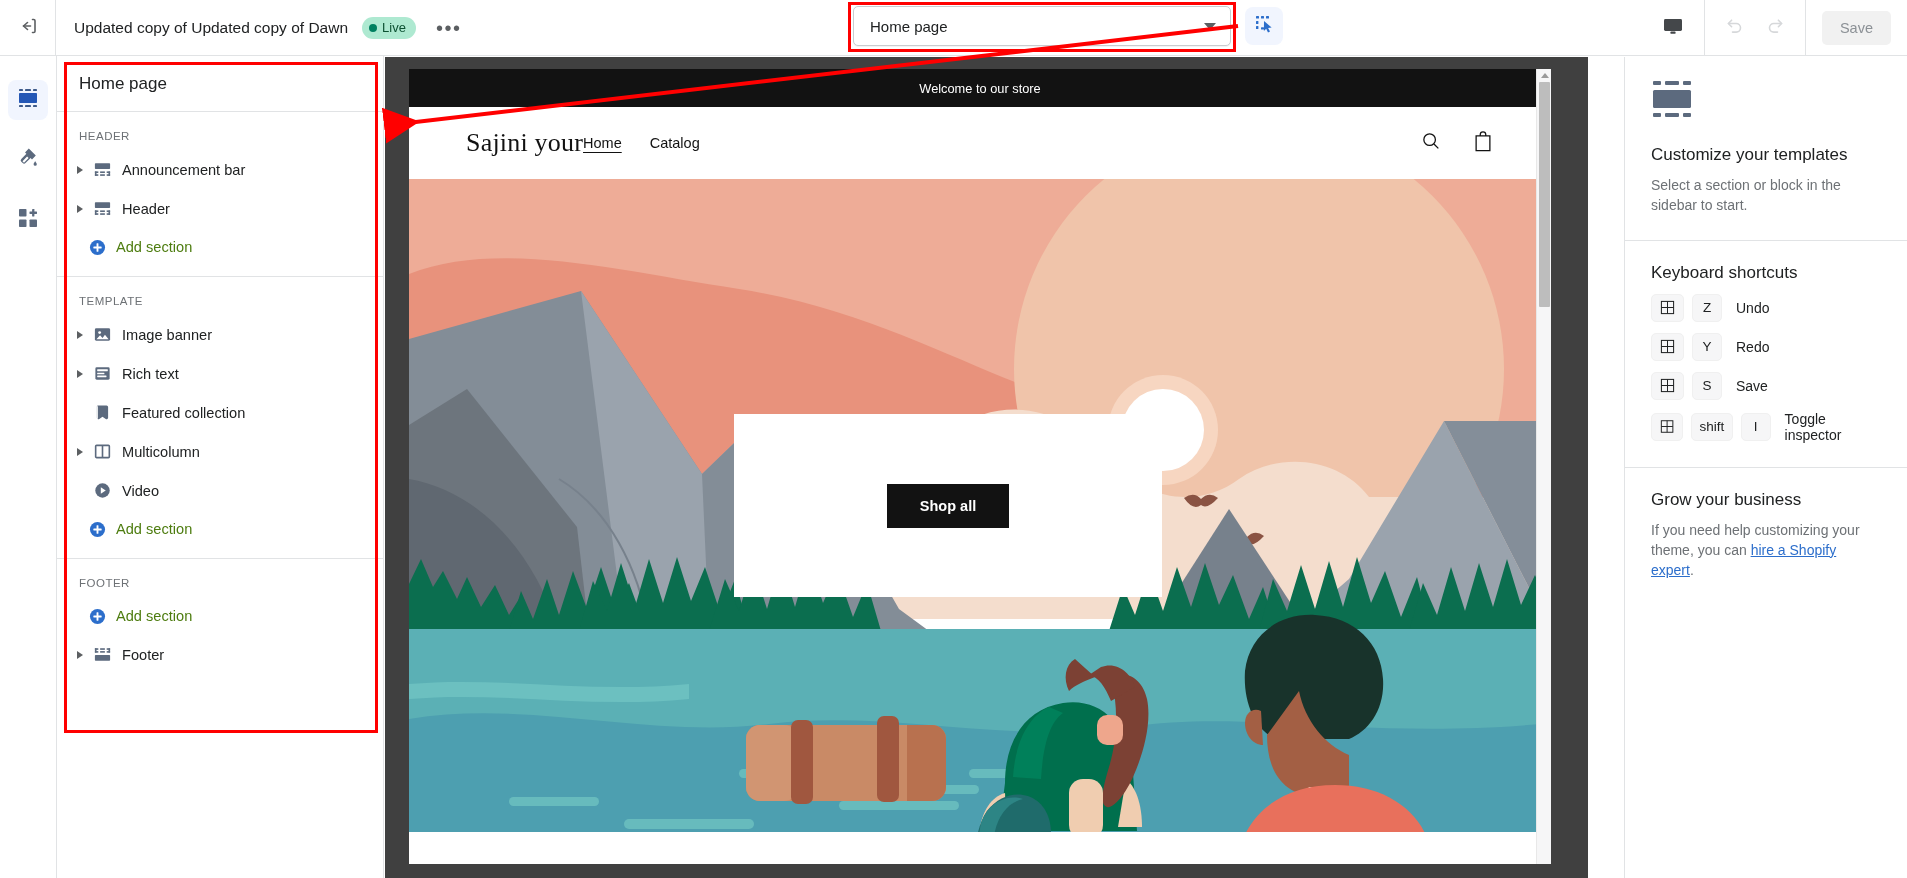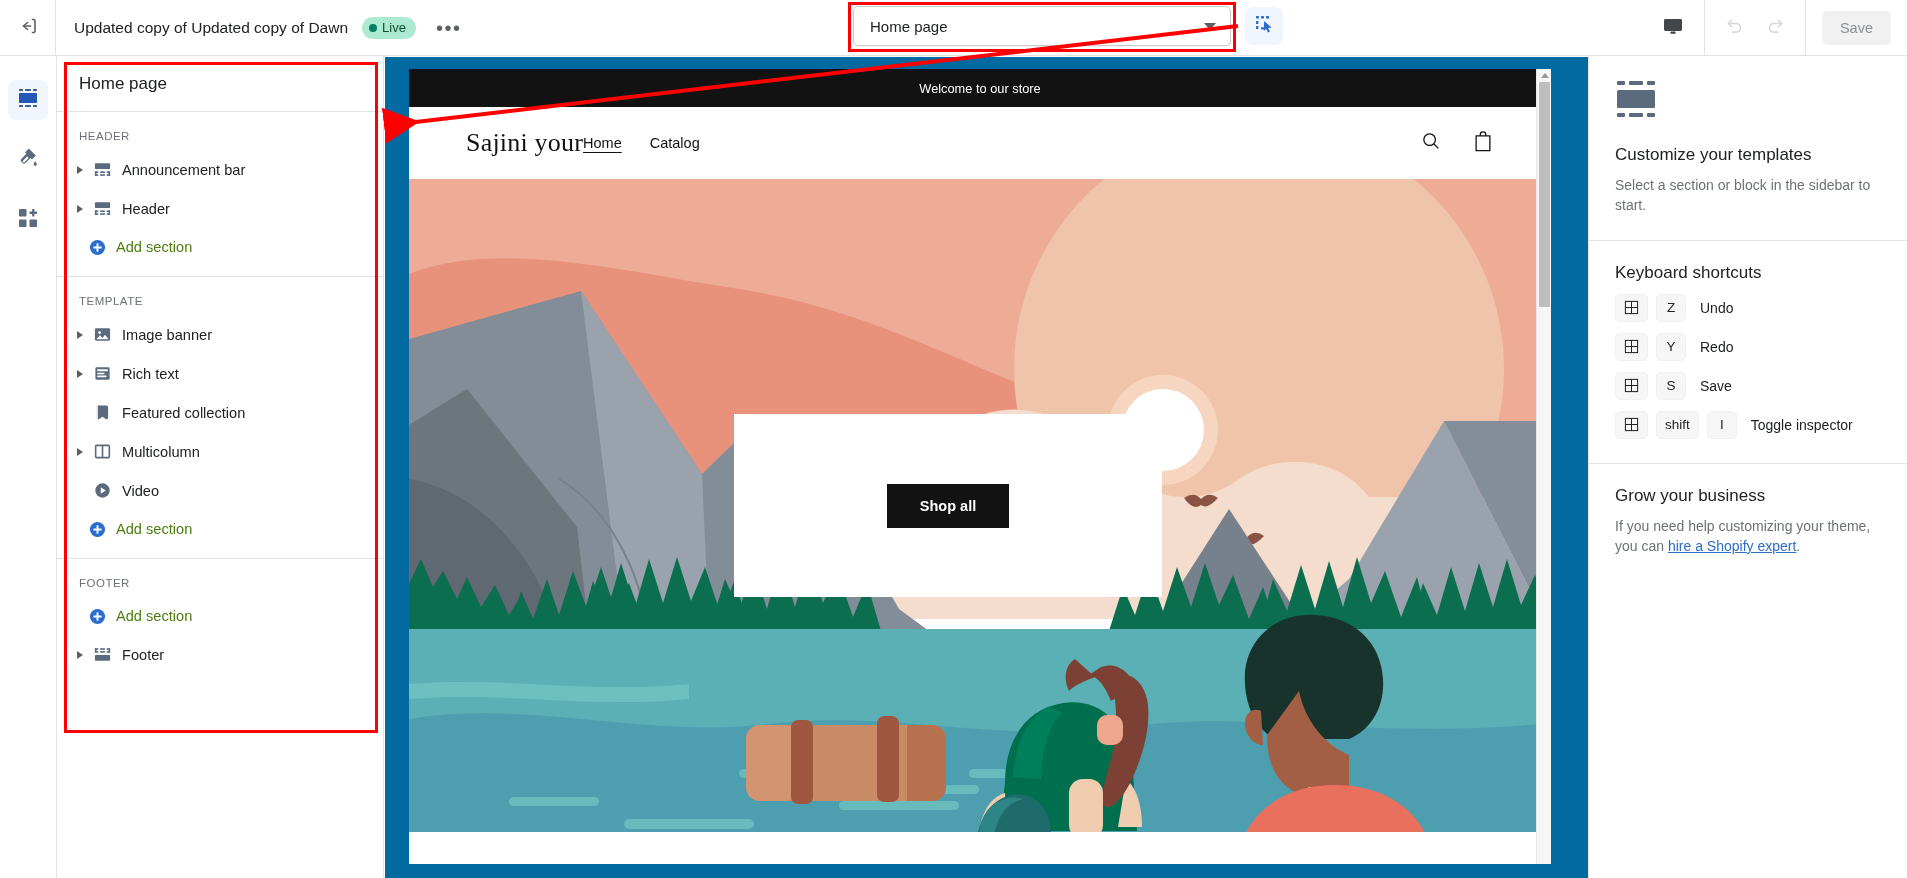--- a/index.html
+++ b/index.html
@@ -129,21 +129,21 @@
   .sb-add {
     display:flex; align-items:center; height: 38px; padding-left: 32px;
     color: #4d7c0f; font-size: 14.6px; cursor: pointer;
   }
   .sb-add .plus { margin-right: 10px; display:flex; }
 
   
   .preview-wrap {
     position: absolute; left: 385px; top: 57px;
     width: 1203px; height: 821px;
-    background: #0369a1;
+    background: #404040;
     padding: 12px 0 0 24px;
   }
   .preview {
     position: relative;
     width: 1142px; height: 795px;
     background: #fff;
     overflow: hidden;
   }
   .pv-announce {
     height: 38px; background: #121212; color: #fff;
@@ -181,21 +181,21 @@
     position:absolute; top:4px; left:3.5px;
     width:0;height:0;border-left:4px solid transparent;border-right:4px solid transparent;border-bottom:5px solid #9a9a9a;
   }
   .pv-scroll .thumb {
     position: absolute; top: 13px; left: 2px; width: 11px; height: 225px;
     background: #bdbdbd; border-radius: 1px;
   }
 
   
   .rpanel {
-    position: absolute; right: 0; top: 57px; width: 319px; height: 821px;
+    position: absolute; right: 0; top: 57px; width: 283px; height: 821px;
     background: #fff; border-left: 1px solid #e1e3e5;
   }
   .rp-block { padding: 22px 26px 24px 26px; border-bottom: 1px solid #e1e3e5; }
   .rp-h { font-size: 17px; color: #202223; margin-bottom: 10px; }
   .rp-p { font-size: 14px; color: #6d7175; line-height: 1.45; }
   .rp-link { color: #2c6ecb; }
   .ks-row { display:flex; align-items:center; gap: 8px; margin-top: 11px; }
   .key {
     min-width: 30px; height: 28px; padding: 0 8px;
     background: #f6f6f7; border-radius: 5px;

